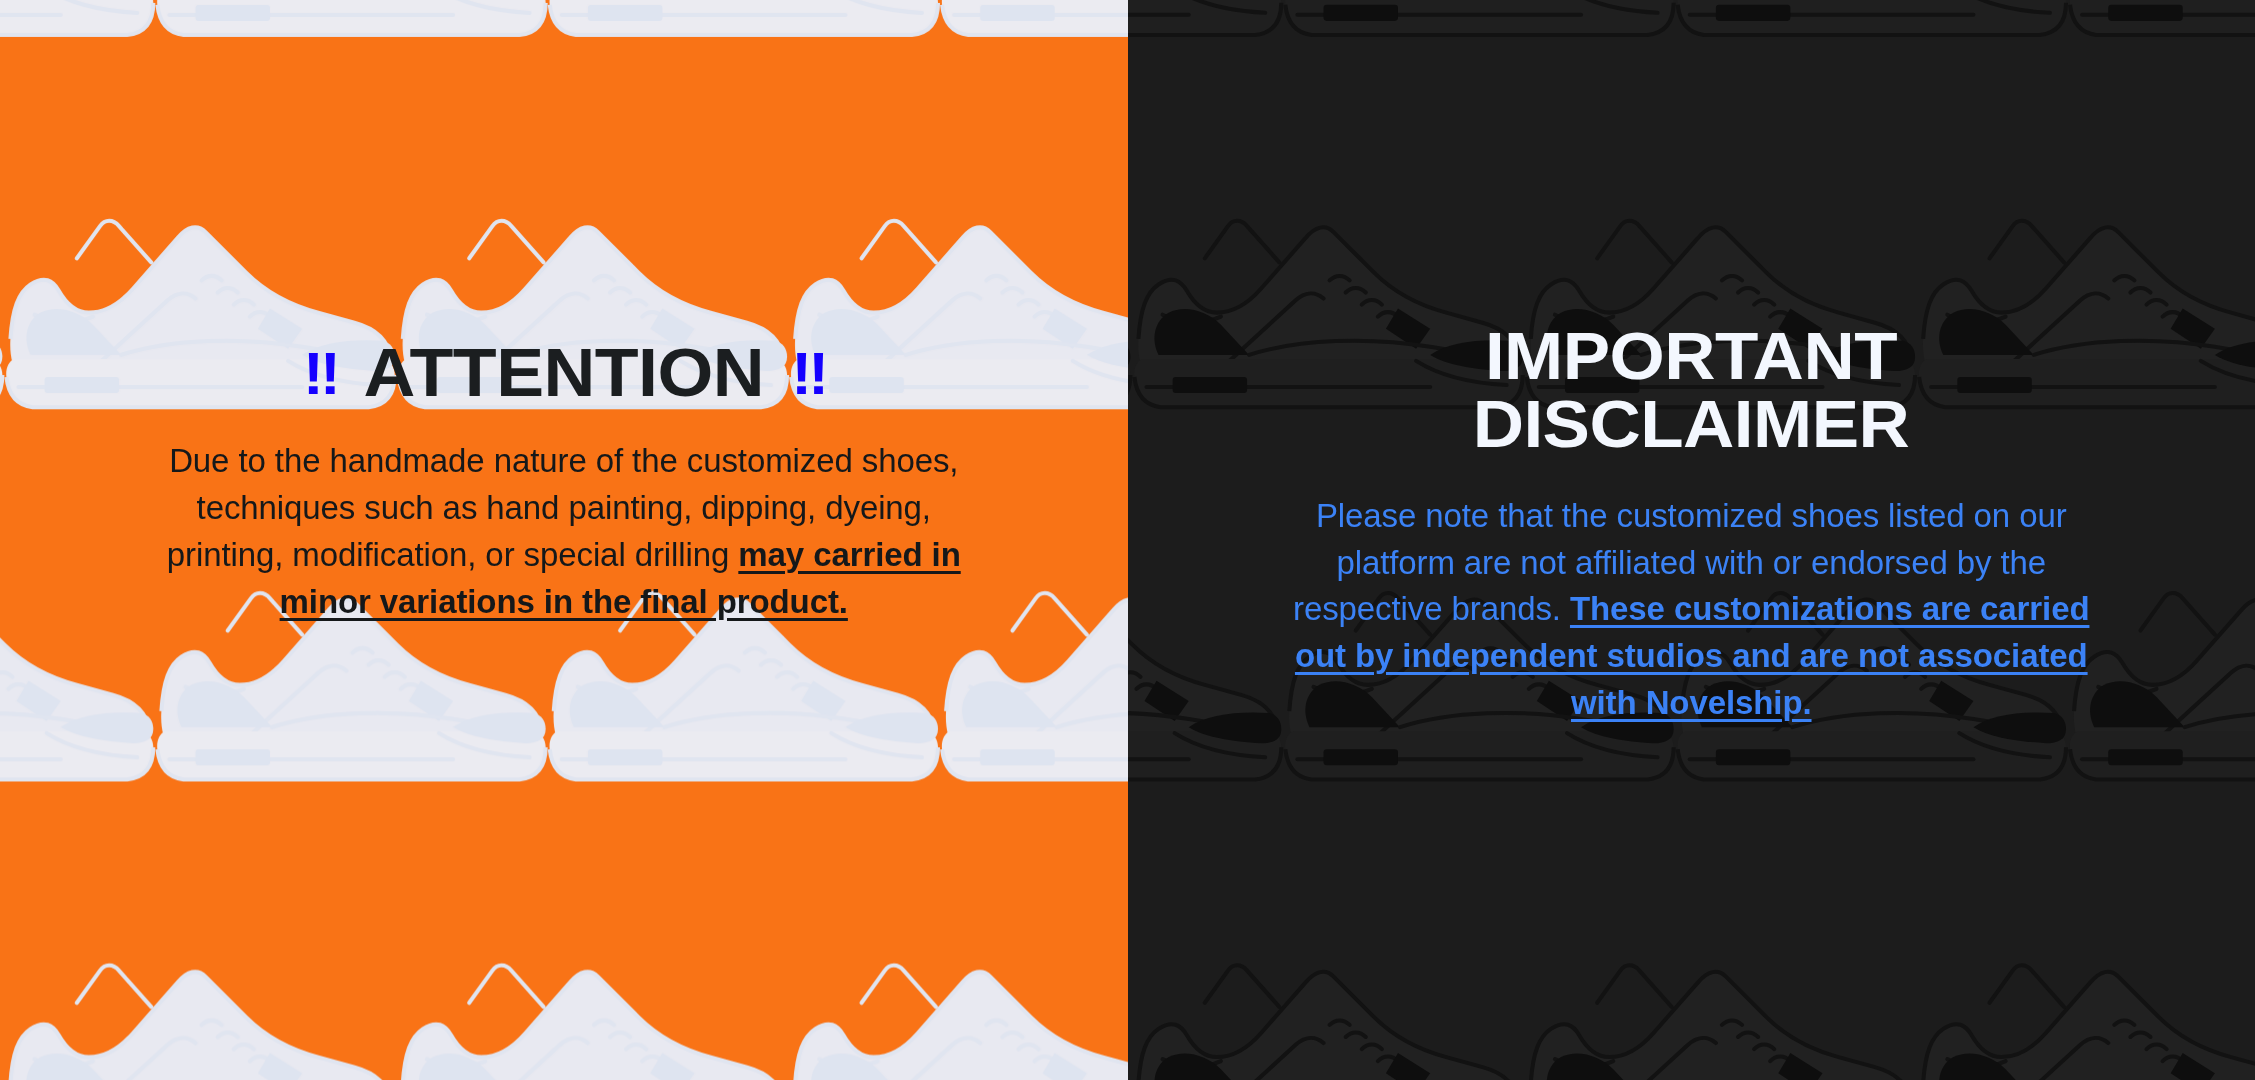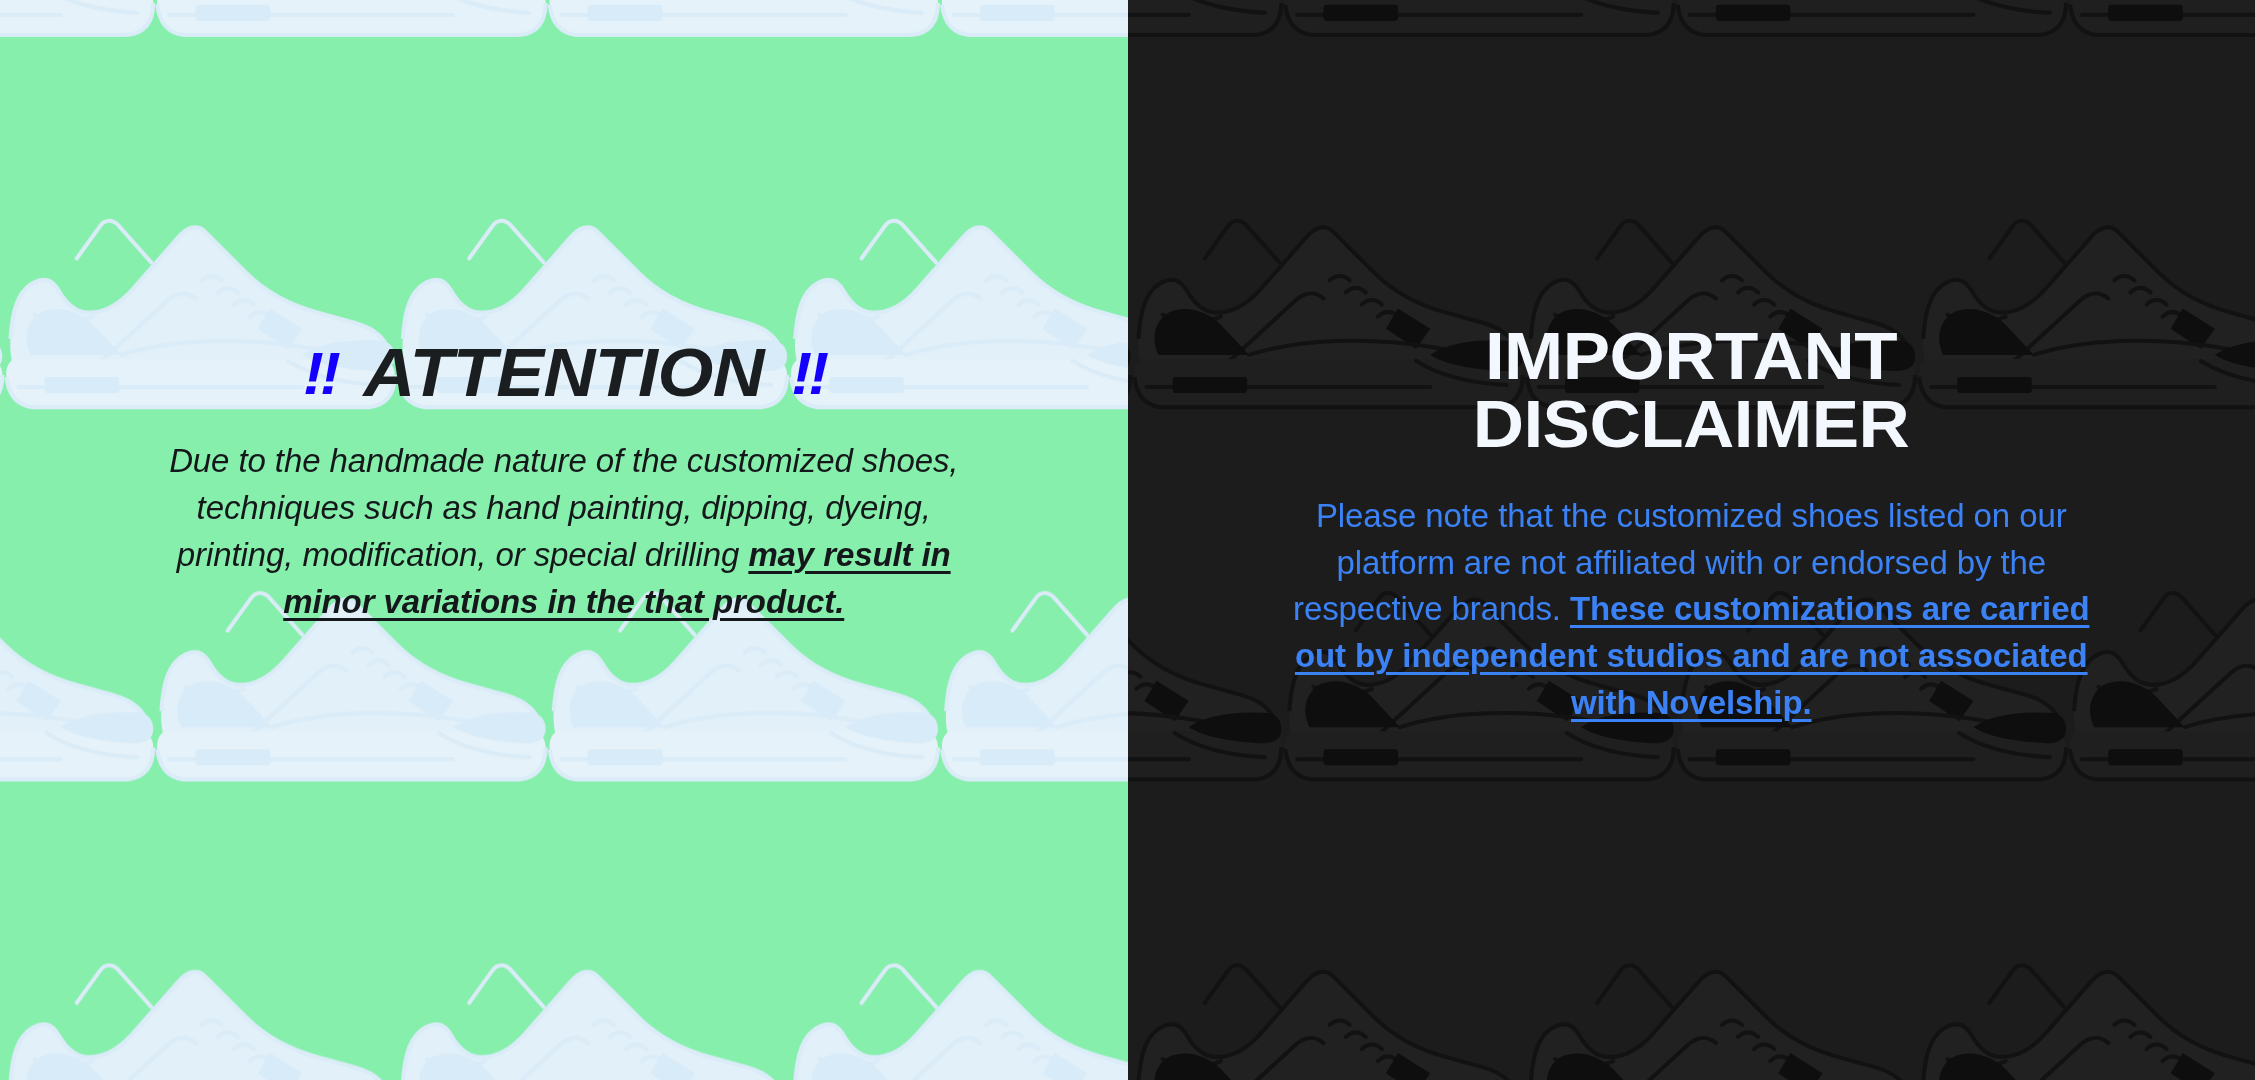--- a/index.html
+++ b/index.html
@@ -24,21 +24,21 @@
   
   .panel {
     position: relative;
     width: 50%;
     height: 100%;
     overflow: hidden;
     display: flex;
     flex-direction: column;
     align-items: center;
   }
-  .panel--light { background: #86efac; font-style: italic; }
+  .panel--light { background: #f97316; }
   .panel--dark  { background: #1c1c1c; }
 
   
   .pattern {
     position: absolute;
     inset: -60px -60px -60px -60px;
     z-index: 0;
     pointer-events: none;
   }
   .pattern svg { display: block; width: 100%; height: 100%; }
@@ -179,21 +179,21 @@
           <use href="#sneaker-l" x="1230" y="990"></use>
         </g>
       </svg>
     </div>
 
     <div class="content">
       <h1 class="heading heading--light">
         <span class="bang left">‼</span><span>ATTENTION</span><span class="bang right">‼</span>
       </h1>
 
-      <p class="body-copy body-copy--light"><span>Due to the handmade nature of the customized shoes, techniques such as hand painting, dipping, dyeing, printing, modification, or special drilling </span><span class="emph">may result in minor variations in the that product.</span></p>
+      <p class="body-copy body-copy--light"><span>Due to the handmade nature of the customized shoes, techniques such as hand painting, dipping, dyeing, printing, modification, or special drilling </span><span class="emph">may carried in minor variations in the final product.</span></p>
     </div>
   </section>
 
   <section class="panel panel--dark">
 
     <div class="pattern">
       <svg viewBox="0 0 1240 1200" preserveAspectRatio="xMidYMid slice" aria-hidden="true">
         <defs>
           <g id="sneaker-d">
             <path d="M10 150 C12 120 18 104 30 96 C44 87 52 92 58 102 C66 116 76 124 88 124

